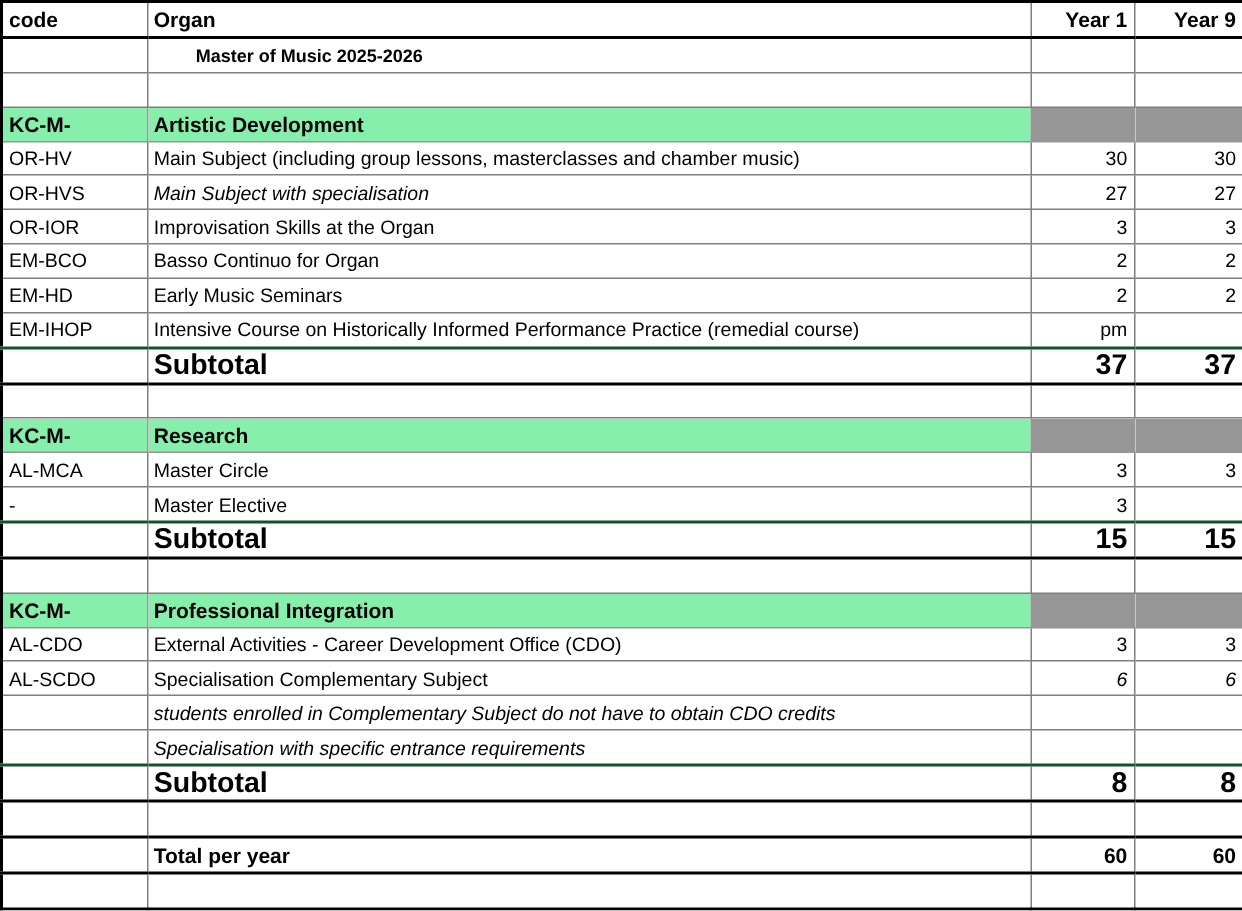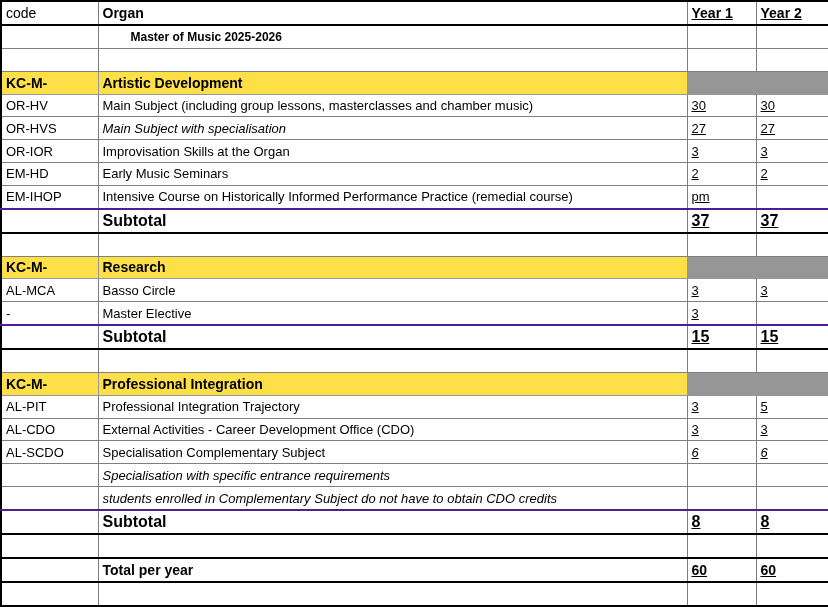--- a/index.html
+++ b/index.html
@@ -36,53 +36,53 @@
     vertical-align: middle;
     white-space: nowrap;
     overflow: hidden;
     background: #ffffff;
   }
 
   
   table.sheet { border: 2px solid #000000; }
 
   
-  td.num { text-align: left; text-decoration: underline; }
+  td.num { text-align: right; }
 
   
   tr.r-header td {
     font-size: 14px;
     border-bottom: 2px solid #000000;
   }
   tr.r-header td.t-organ,
   tr.r-header td.num { font-weight: bold; }
-  tr.r-header td.t-code { font-weight: normal; }
+  tr.r-header td.t-code { font-weight: bold; }
 
   
   tr.r-subtitle td.t-organ {
     font-weight: bold;
     font-size: 12px;
     padding-left: 32px;
   }
 
   
   tr.r-group td {
-    background: #fde047;
+    background: #86efac;
     font-weight: bold;
     font-size: 14px;
     border-color: #969696;
   }
   tr.r-group td.t-code { border-left-color: #000000; }
   tr.r-group td.gray-plain { background: #969696; }
 
   
   tr.r-subtotal td {
     font-weight: bold;
-    font-size: 16px;
-    border-top: 2px solid #4c1d95;
+    font-size: 19px;
+    border-top: 2px solid #14532d;
     border-bottom: 2px solid #000000;
   }
 
   
   tr.r-totalyear td {
     font-weight: bold;
     font-size: 14px;
     border-top: 2px solid #000000;
     border-bottom: 2px solid #000000;
     margin-left: 16px;
@@ -99,21 +99,21 @@
       <col class="c-organ">
       <col class="c-y1">
       <col class="c-y2">
   </colgroup>
   <tbody>
 
     <tr class="r-header">
       <td class="t-code">code</td>
       <td class="t-organ">Organ</td>
       <td class="num">Year 1</td>
-      <td class="num">Year 2</td>
+      <td class="num">Year 9</td>
     </tr>
 
     <tr class="r-subtitle">
       <td class="t-code"></td>
       <td class="t-organ">Master of Music 2025-2026</td>
       <td class="num"></td>
       <td class="num"></td>
     </tr>
 
     <tr class="r-spacer">
@@ -141,20 +141,26 @@
       <td class="num">27</td>
       <td class="num">27</td>
     </tr>
     <tr class="r-course">
       <td class="t-code">OR-IOR</td>
       <td class="t-organ">Improvisation Skills at the Organ</td>
       <td class="num">3</td>
       <td class="num">3</td>
     </tr>
     <tr class="r-course">
+      <td class="t-code">EM-BCO</td>
+      <td class="t-organ">Basso Continuo for Organ</td>
+      <td class="num">2</td>
+      <td class="num">2</td>
+    </tr>
+    <tr class="r-course">
       <td class="t-code">EM-HD</td>
       <td class="t-organ">Early Music Seminars</td>
       <td class="num">2</td>
       <td class="num">2</td>
     </tr>
     <tr class="r-course">
       <td class="t-code">EM-IHOP</td>
       <td class="t-organ">Intensive Course on Historically Informed Performance Practice (remedial course)</td>
       <td class="num">pm</td>
       <td class="num"></td>
@@ -173,21 +179,21 @@
     </tr>
 
     <tr class="r-group">
       <td class="t-code">KC-M-</td>
       <td class="t-organ">Research</td>
       <td class="num gray-plain"></td>
       <td class="num gray-plain"></td>
     </tr>
     <tr class="r-course">
       <td class="t-code">AL-MCA</td>
-      <td class="t-organ">Basso Circle</td>
+      <td class="t-organ">Master Circle</td>
       <td class="num">3</td>
       <td class="num">3</td>
     </tr>
     <tr class="r-course">
       <td class="t-code">-</td>
       <td class="t-organ">Master Elective</td>
       <td class="num">3</td>
       <td class="num"></td>
     </tr>
     <tr class="r-subtotal">
@@ -201,48 +207,42 @@
       <td class="t-organ"></td>
       <td class="num"></td>
       <td class="num"></td>
     </tr>
 
     <tr class="r-group">
       <td class="t-code">KC-M-</td>
       <td class="t-organ">Professional Integration</td>
       <td class="num gray-plain"></td>
       <td class="num gray-plain"></td>
-    </tr>
-    <tr class="r-course">
-      <td class="t-code">AL-PIT</td>
-      <td class="t-organ">Professional Integration Trajectory</td>
-      <td class="num">3</td>
-      <td class="num">5</td>
     </tr>
     <tr class="r-course">
       <td class="t-code">AL-CDO</td>
       <td class="t-organ">External Activities - Career Development Office (CDO)</td>
       <td class="num">3</td>
       <td class="num">3</td>
     </tr>
     <tr class="r-course">
       <td class="t-code">AL-SCDO</td>
       <td class="t-organ">Specialisation Complementary Subject</td>
       <td class="num ital">6</td>
       <td class="num ital">6</td>
     </tr>
     <tr class="r-course">
       <td class="t-code"></td>
+      <td class="t-organ ital">students enrolled in Complementary Subject do not have to obtain CDO credits</td>
+      <td class="num"></td>
+      <td class="num"></td>
+    </tr>
+    <tr class="r-course">
+      <td class="t-code"></td>
       <td class="t-organ ital">Specialisation with specific entrance requirements</td>
-      <td class="num"></td>
-      <td class="num"></td>
-    </tr>
-    <tr class="r-course">
-      <td class="t-code"></td>
-      <td class="t-organ ital">students enrolled in Complementary Subject do not have to obtain CDO credits</td>
       <td class="num"></td>
       <td class="num"></td>
     </tr>
     <tr class="r-subtotal">
       <td class="t-code"></td>
       <td class="t-organ">Subtotal</td>
       <td class="num">8</td>
       <td class="num">8</td>
     </tr>
     <tr class="r-spacer">

